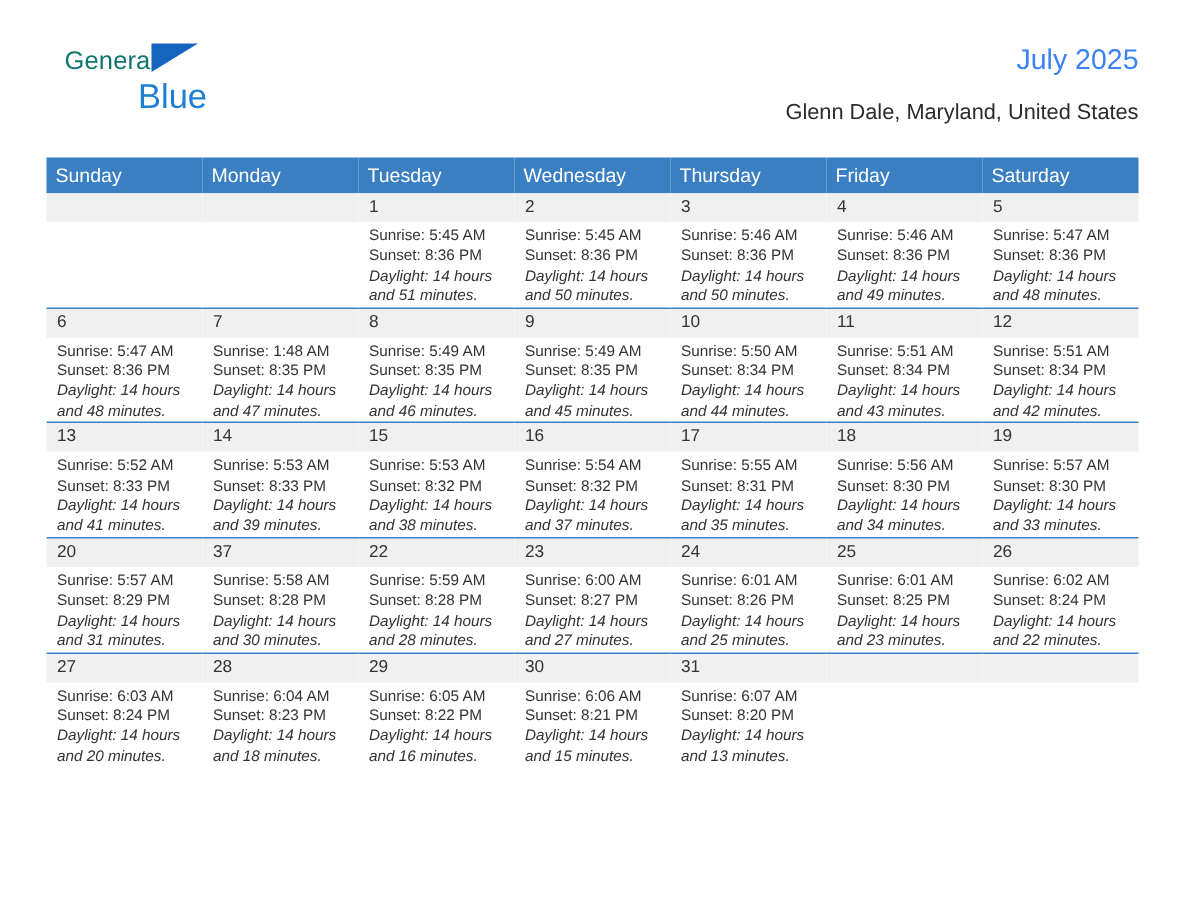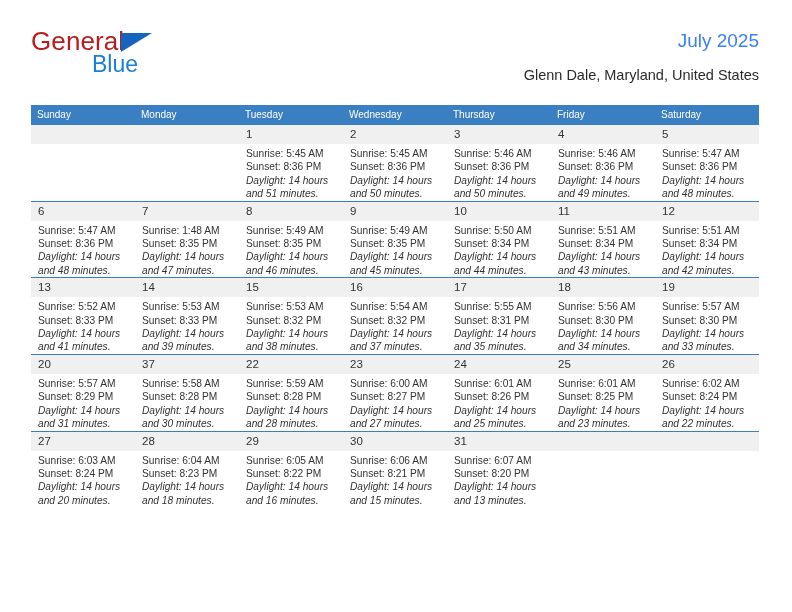--- a/index.html
+++ b/index.html
@@ -36,23 +36,24 @@
     width: 230px;
     height: 60px;
   }
   .brand-row1 {
     position: relative;
     height: 26px;
     line-height: 26px;
     white-space: nowrap;
   }
   .brand-general {
-    font-size: 26px;
+    font-size: 17px;
     letter-spacing: 0.1px;
-    color: #b91c1c;
+    color: #0f766e;
+    margin-left: 12px;
   }
   .brand-tri {
     display: inline-block;
     vertical-align: -2px;
     margin-left: -3px;
     width: 0;
     height: 0;
     border-left: 31px solid #1565c0;
     border-bottom: 19px solid transparent;
   }
@@ -92,21 +93,21 @@
     position: absolute;
     left: 31px;
     top: 105px;
     width: 728px;
     border-collapse: collapse;
     table-layout: fixed;
   }
   .calendar th {
     background: #3a7fc1;
     color: #ffffff;
-    font-size: 10px;
+    font-size: 13px;
     font-weight: normal;
     text-align: left;
     padding: 4px 0 5px 6px;
     height: 11px;
     border: none;
   }
   .calendar td {
     vertical-align: top;
     padding: 0;
     border: none;

